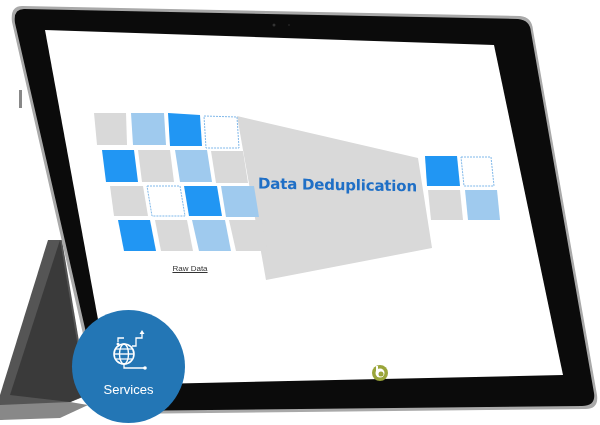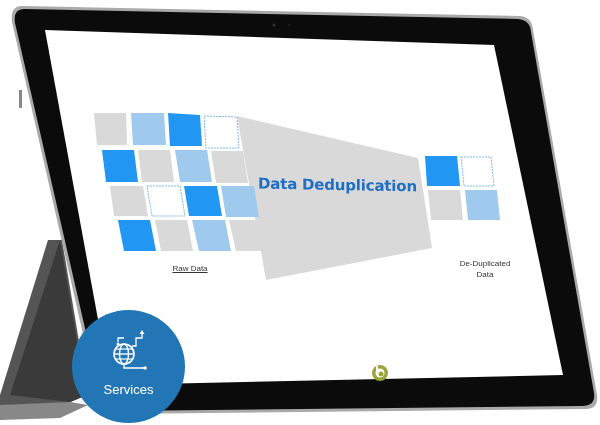--- a/index.html
+++ b/index.html
@@ -70,24 +70,20 @@
     <g>
       <polygon points="425,156 457,156 460,186 427,186" fill="#2196f3"></polygon>
       <polygon points="461,157 491,157 494,186 464,186" fill="#ffffff" stroke="#7fb8ea" stroke-width="1" stroke-dasharray="2,1"></polygon>
       <polygon points="428,190 460,190 463,220 431,220" fill="#d9d9d9"></polygon>
       <polygon points="465,190 497,190 500,220 468,220" fill="#9fcaee"></polygon>
     </g>
   </svg>
 
   <div class="title">Data Deduplication</div>
   <div class="label" style="left:160px;top:263px;width:60px;text-decoration:underline;">Raw Data</div>
-  <div class="label" style="left:445px;top:258px;width:80px;">
-    <div>De-Duplicated</div>
-    <div>Data</div>
-  </div>
 
   <div class="badge">
     <svg class="badge-icon" width="42" height="42" viewBox="0 0 42 42">
       <circle cx="16" cy="24" r="10" fill="none" stroke="#fff" stroke-width="1.6"></circle>
       <ellipse cx="16" cy="24" rx="4.5" ry="10" fill="none" stroke="#fff" stroke-width="1.4"></ellipse>
       <line x1="6" y1="24" x2="26" y2="24" stroke="#fff" stroke-width="1.4"></line>
       <line x1="8" y1="19" x2="24" y2="19" stroke="#fff" stroke-width="1.2"></line>
       <line x1="8" y1="29" x2="24" y2="29" stroke="#fff" stroke-width="1.2"></line>
       <polyline points="10,12 10,8 16,8" fill="none" stroke="#fff" stroke-width="1.3"></polyline>
       <circle cx="10" cy="14" r="1.5" fill="#fff"></circle>

